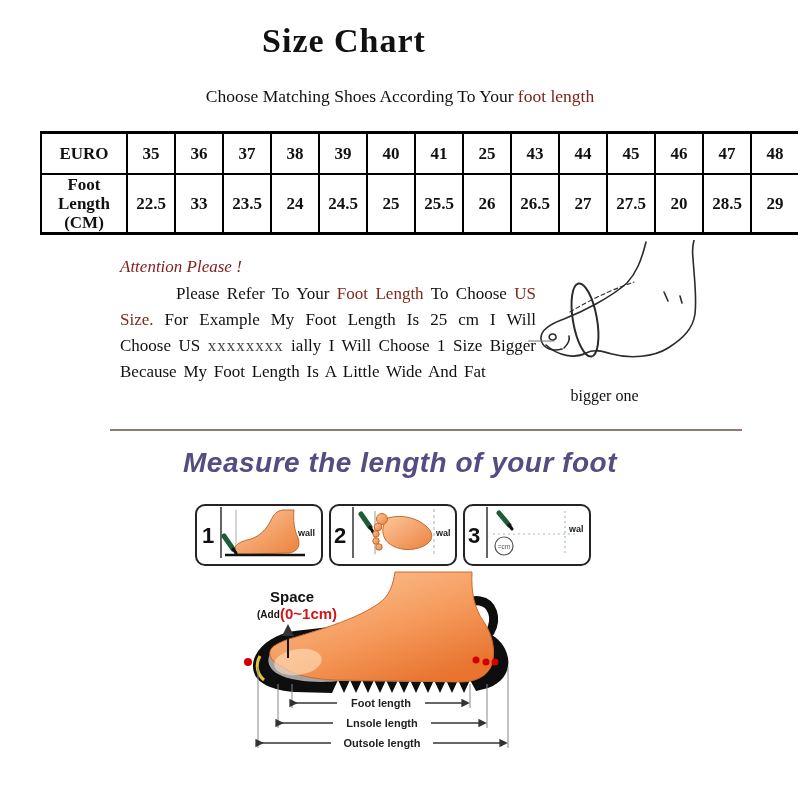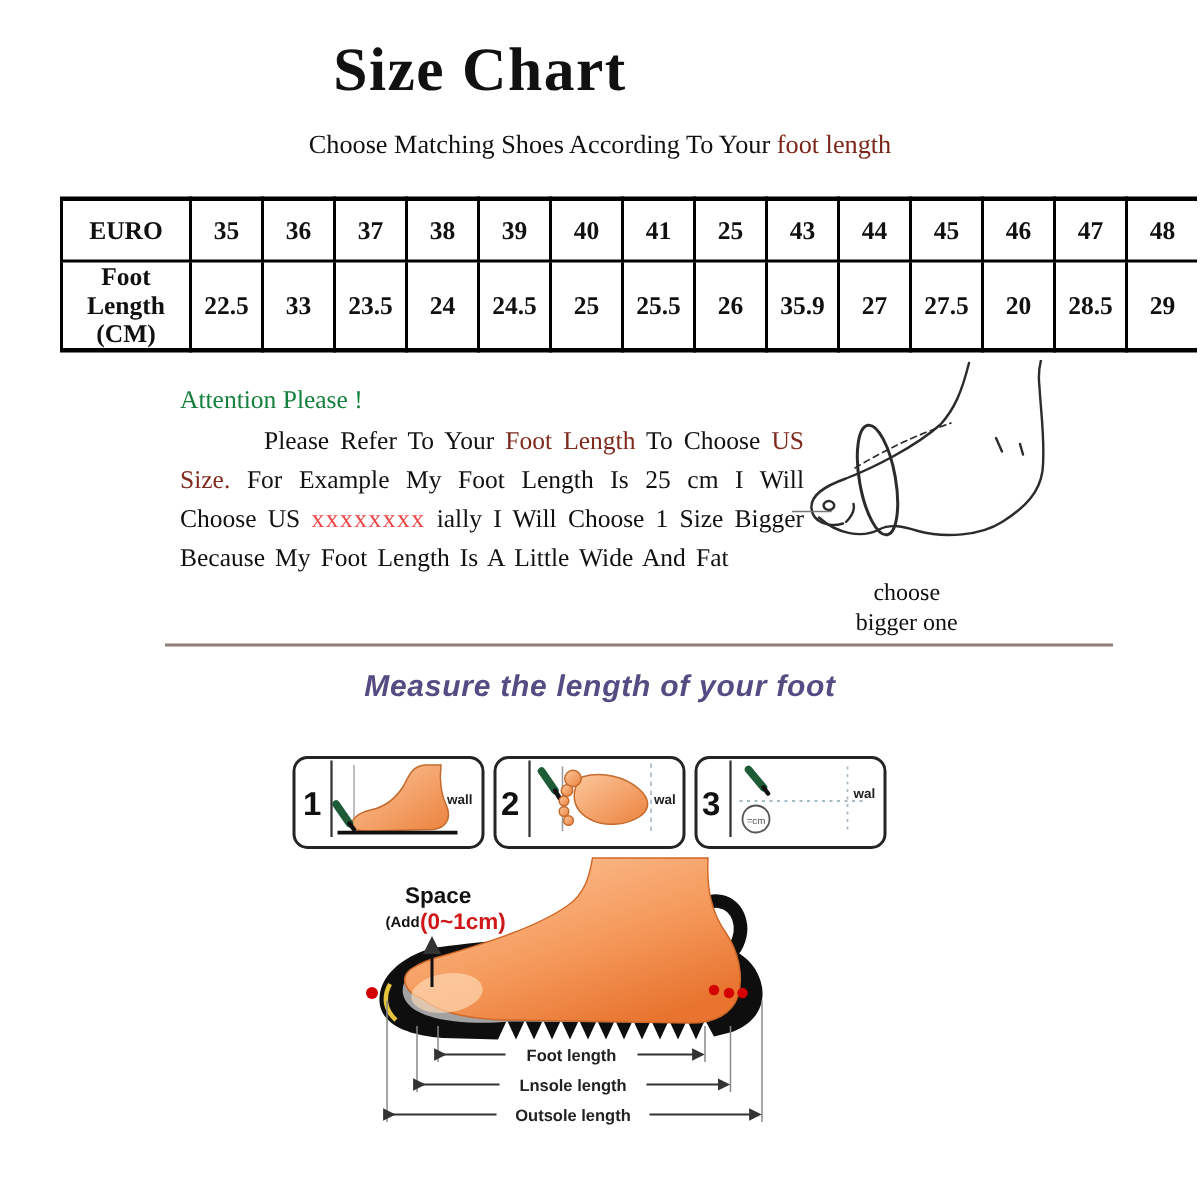--- a/index.html
+++ b/index.html
@@ -2,50 +2,50 @@
 <html><head>
 <meta charset="utf-8">
 <style>
   html,body{margin:0;padding:0;background:#fff;}
   #page{position:relative;width:800px;height:800px;background:#fff;overflow:hidden;
         font-family:"Liberation Serif",serif;color:#111;}
   .abs{position:absolute;}
 
   
   #main-title{top:22px;left:0;width:640px;text-align:center;
-              font-size:41px;font-weight:bold;letter-spacing:1px;}
+              font-size:34px;font-weight:bold;letter-spacing:1px;padding-left:24px;}
   #subtitle{top:86px;left:0;width:800px;text-align:center;
             font-size:17.5px;font-weight:normal;}
   #subtitle .hl{color:#7c2418;}
 
   
   #size-table{left:40px;top:131px;border-collapse:collapse;table-layout:fixed;
               border-top:3px solid #000;border-bottom:3px solid #000;border-left:2px solid #eab308;}
   #size-table td{border:2px solid #000;border-right-width:2px;text-align:center;
                  font-weight:bold;font-size:17px;padding:0 1px;width:44px;}
   #size-table td.lbl{width:82px;}
   #size-table td:last-child{border-right:none;}
   #size-table tr.r1 td{height:39px;}
   #size-table tr.r2 td{height:57px;line-height:19px;}
 
   
   #attention{left:120px;top:254px;width:416px;font-size:17px;line-height:26px;}
-  #attention-heading{color:#15803d;}
+  #attention-heading{color:#7f1d1d;font-style:italic;}
   #attention-para{margin:1px 0 0 0;text-align:justify;text-indent:56px;word-spacing:2.5px;}
   .maroon{color:#802a1e;}
-  .redx{color:#ef4444;letter-spacing:1px;}
+  .redx{color:#404040;letter-spacing:1px;}
 
   #foot-sketch{left:528px;top:240px;}
   #choose-note{left:532px;top:386px;width:145px;text-align:center;
                font-size:16px;line-height:20px;}
   #divider{left:110px;top:429px;width:632px;height:2px;background:#8d7b74;}
 
   #measure-heading{top:447px;left:0;width:800px;text-align:center;
                    font-family:"Liberation Sans",sans-serif;font-style:italic;
-                   font-weight:bold;font-size:20px;color:#564b82;letter-spacing:.5px;}
+                   font-weight:bold;font-size:28px;color:#564b82;letter-spacing:.5px;}
 
   
   #steps{left:195px;top:504px;display:flex;gap:6px;}
   .panel{width:124px;height:58px;border:2.5px solid #242424;border-radius:10px;
          background:#fff;}
 
   #shoe-diagram{left:240px;top:570px;}
   #caption{top:764px;left:0;width:800px;text-align:center;
            font-size:17.5px;font-weight:bold;}
 
@@ -82,21 +82,21 @@
     <tr class="r2">
       <td class="lbl">Foot Length (CM)</td>
       <td>22.5</td>
       <td>33</td>
       <td>23.5</td>
       <td>24</td>
       <td>24.5</td>
       <td>25</td>
       <td>25.5</td>
       <td>26</td>
-      <td>35.9</td>
+      <td>26.5</td>
       <td>27</td>
       <td>27.5</td>
       <td>20</td>
       <td>28.5</td>
       <td>29</td>
     </tr>
   </tbody>
     </table>
 
   <div class="abs" id="attention">
@@ -112,21 +112,20 @@
       <path d="M36,108 C40,104 42,100 41,96"></path>
       <path d="M136,52 l4,9"></path>
       <path d="M152,56 l2,7"></path>
       <path stroke-width="1.1" stroke-dasharray="4,3" d="M42,72 C70,55 92,47 106,42"></path>
       <ellipse cx="57" cy="80" rx="12" ry="37" transform="rotate(-10 57 80)" stroke-width="2"></ellipse>
       <path stroke="#777" stroke-width="1" d="M0,101 L26,101"></path>
     </g>
   </svg>
 
   <div class="abs" id="choose-note">
-    <div>choose</div>
     <div>bigger one</div>
   </div>
 
   <div class="abs" id="divider"></div>
 
   <div class="abs" id="measure-heading">Measure the length of your foot</div>
 
   <div class="abs" id="steps">
 
     <div class="panel">

